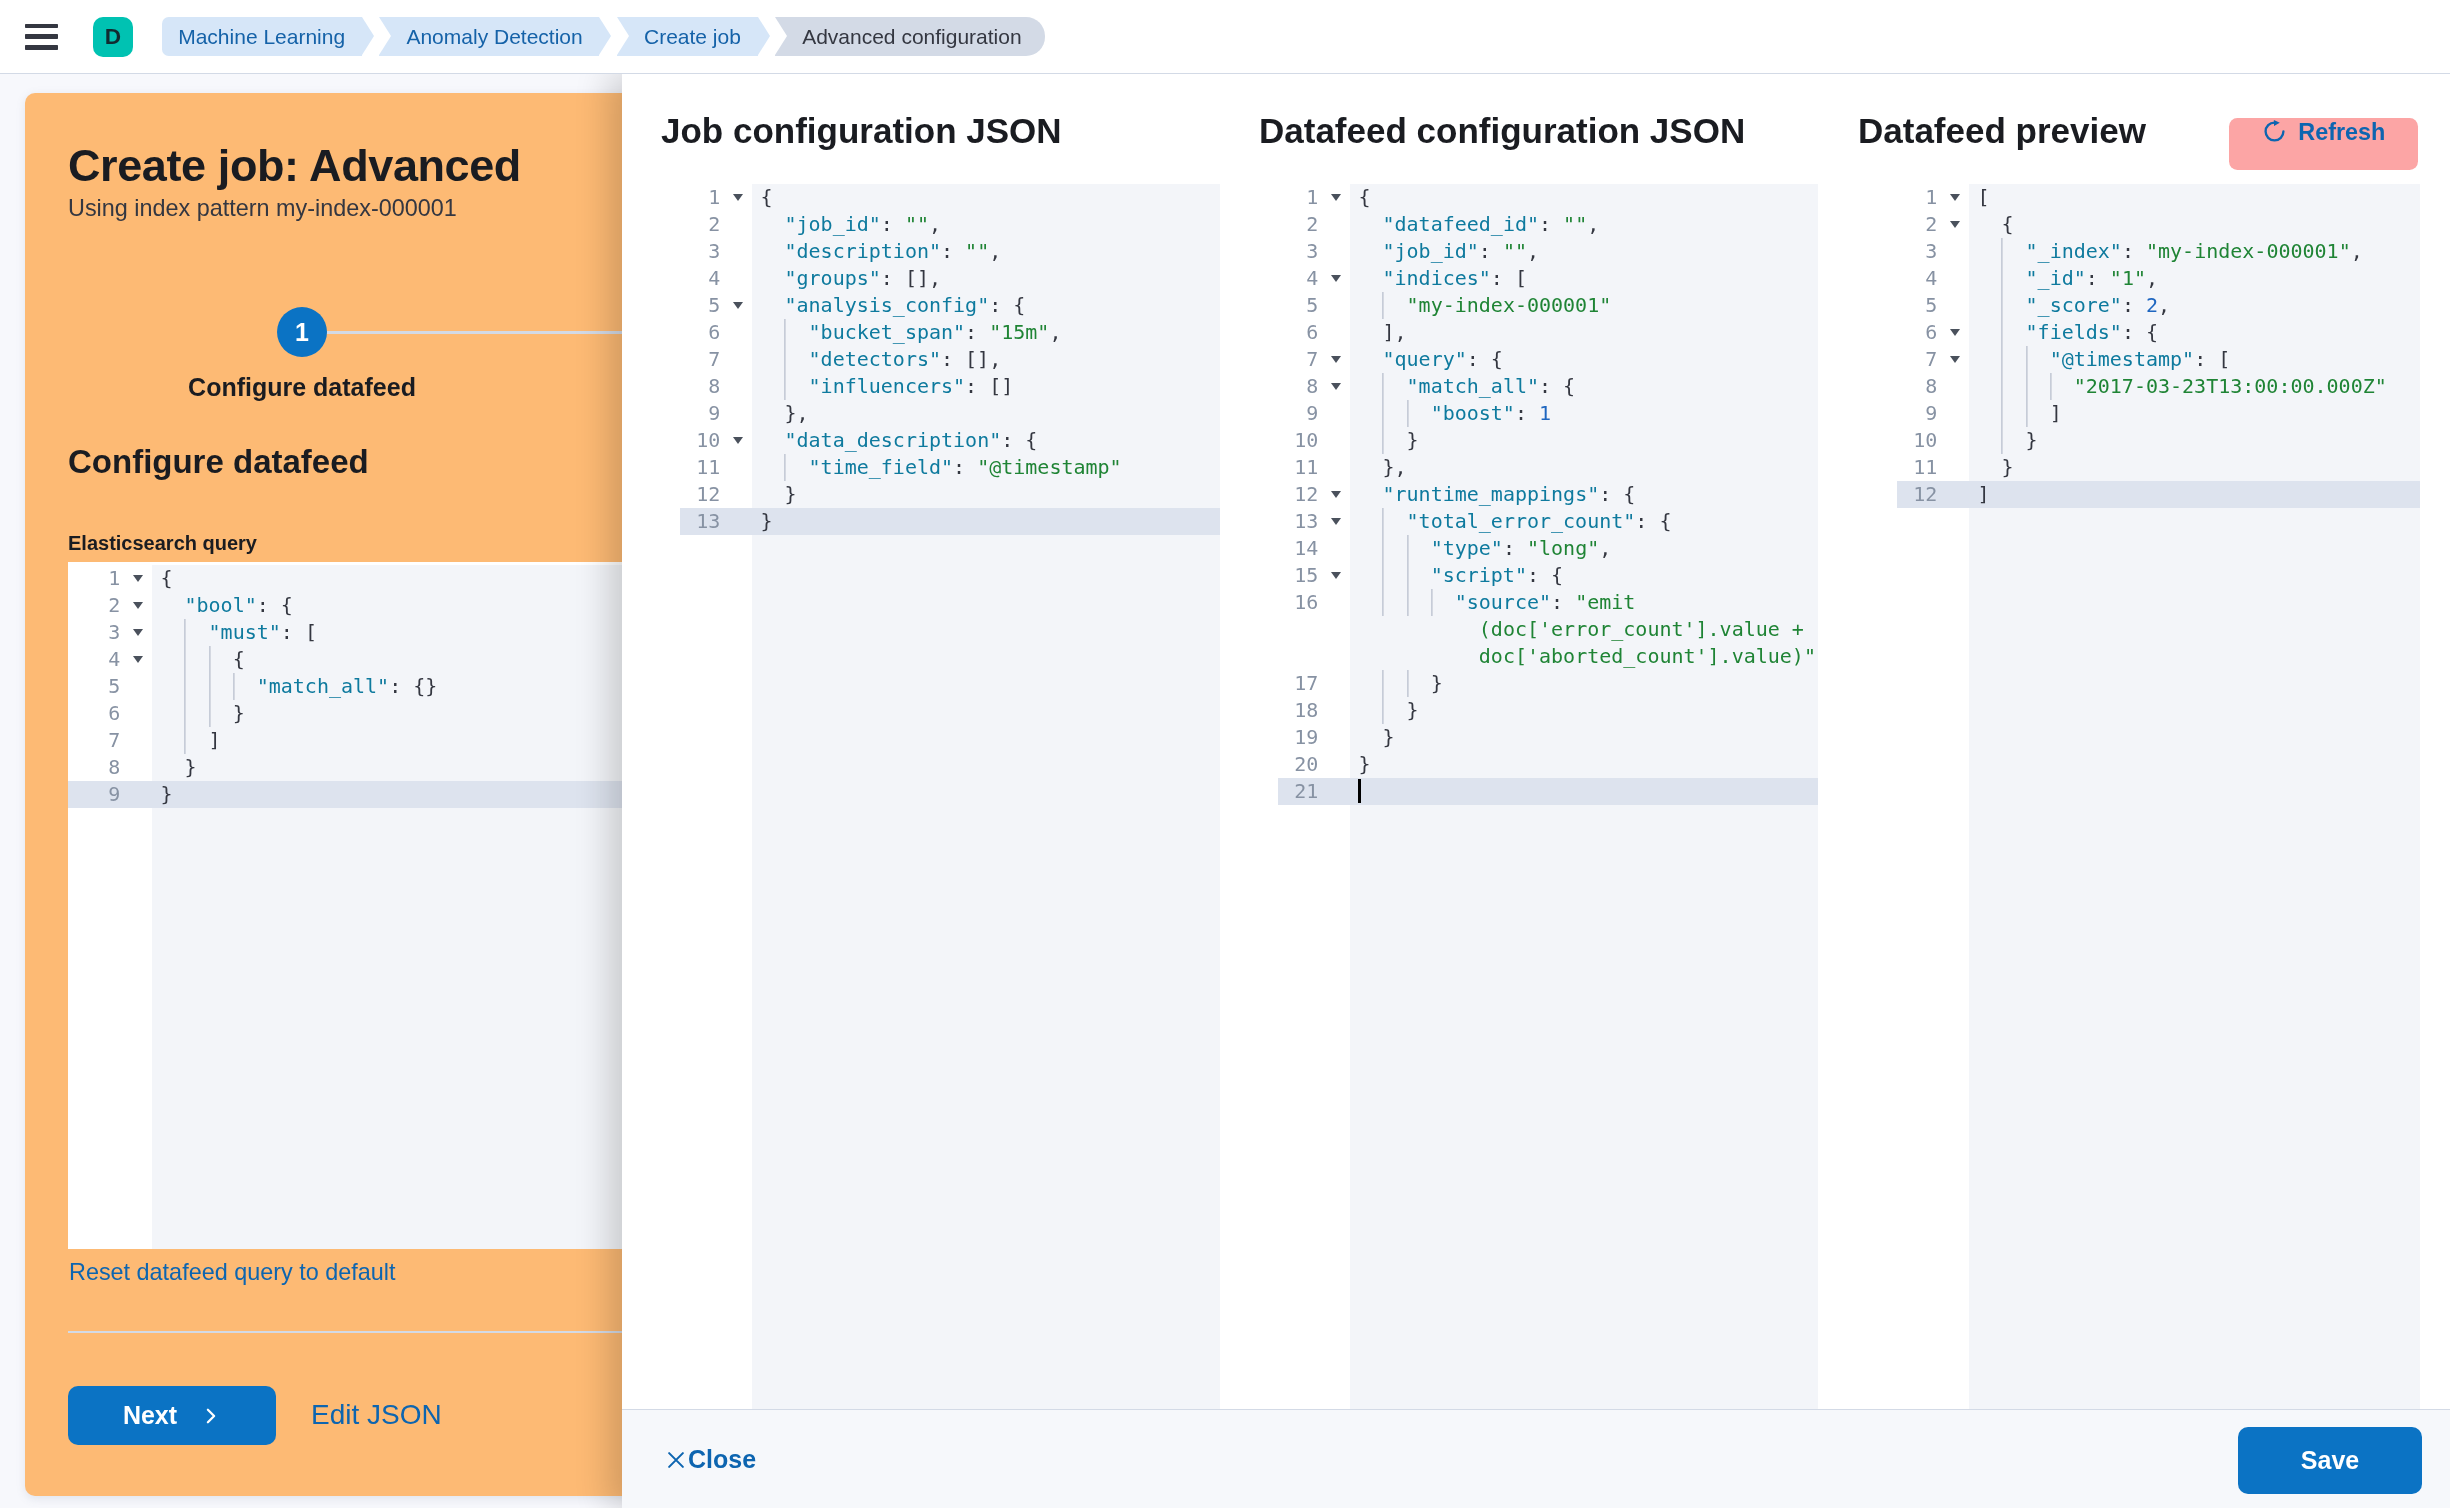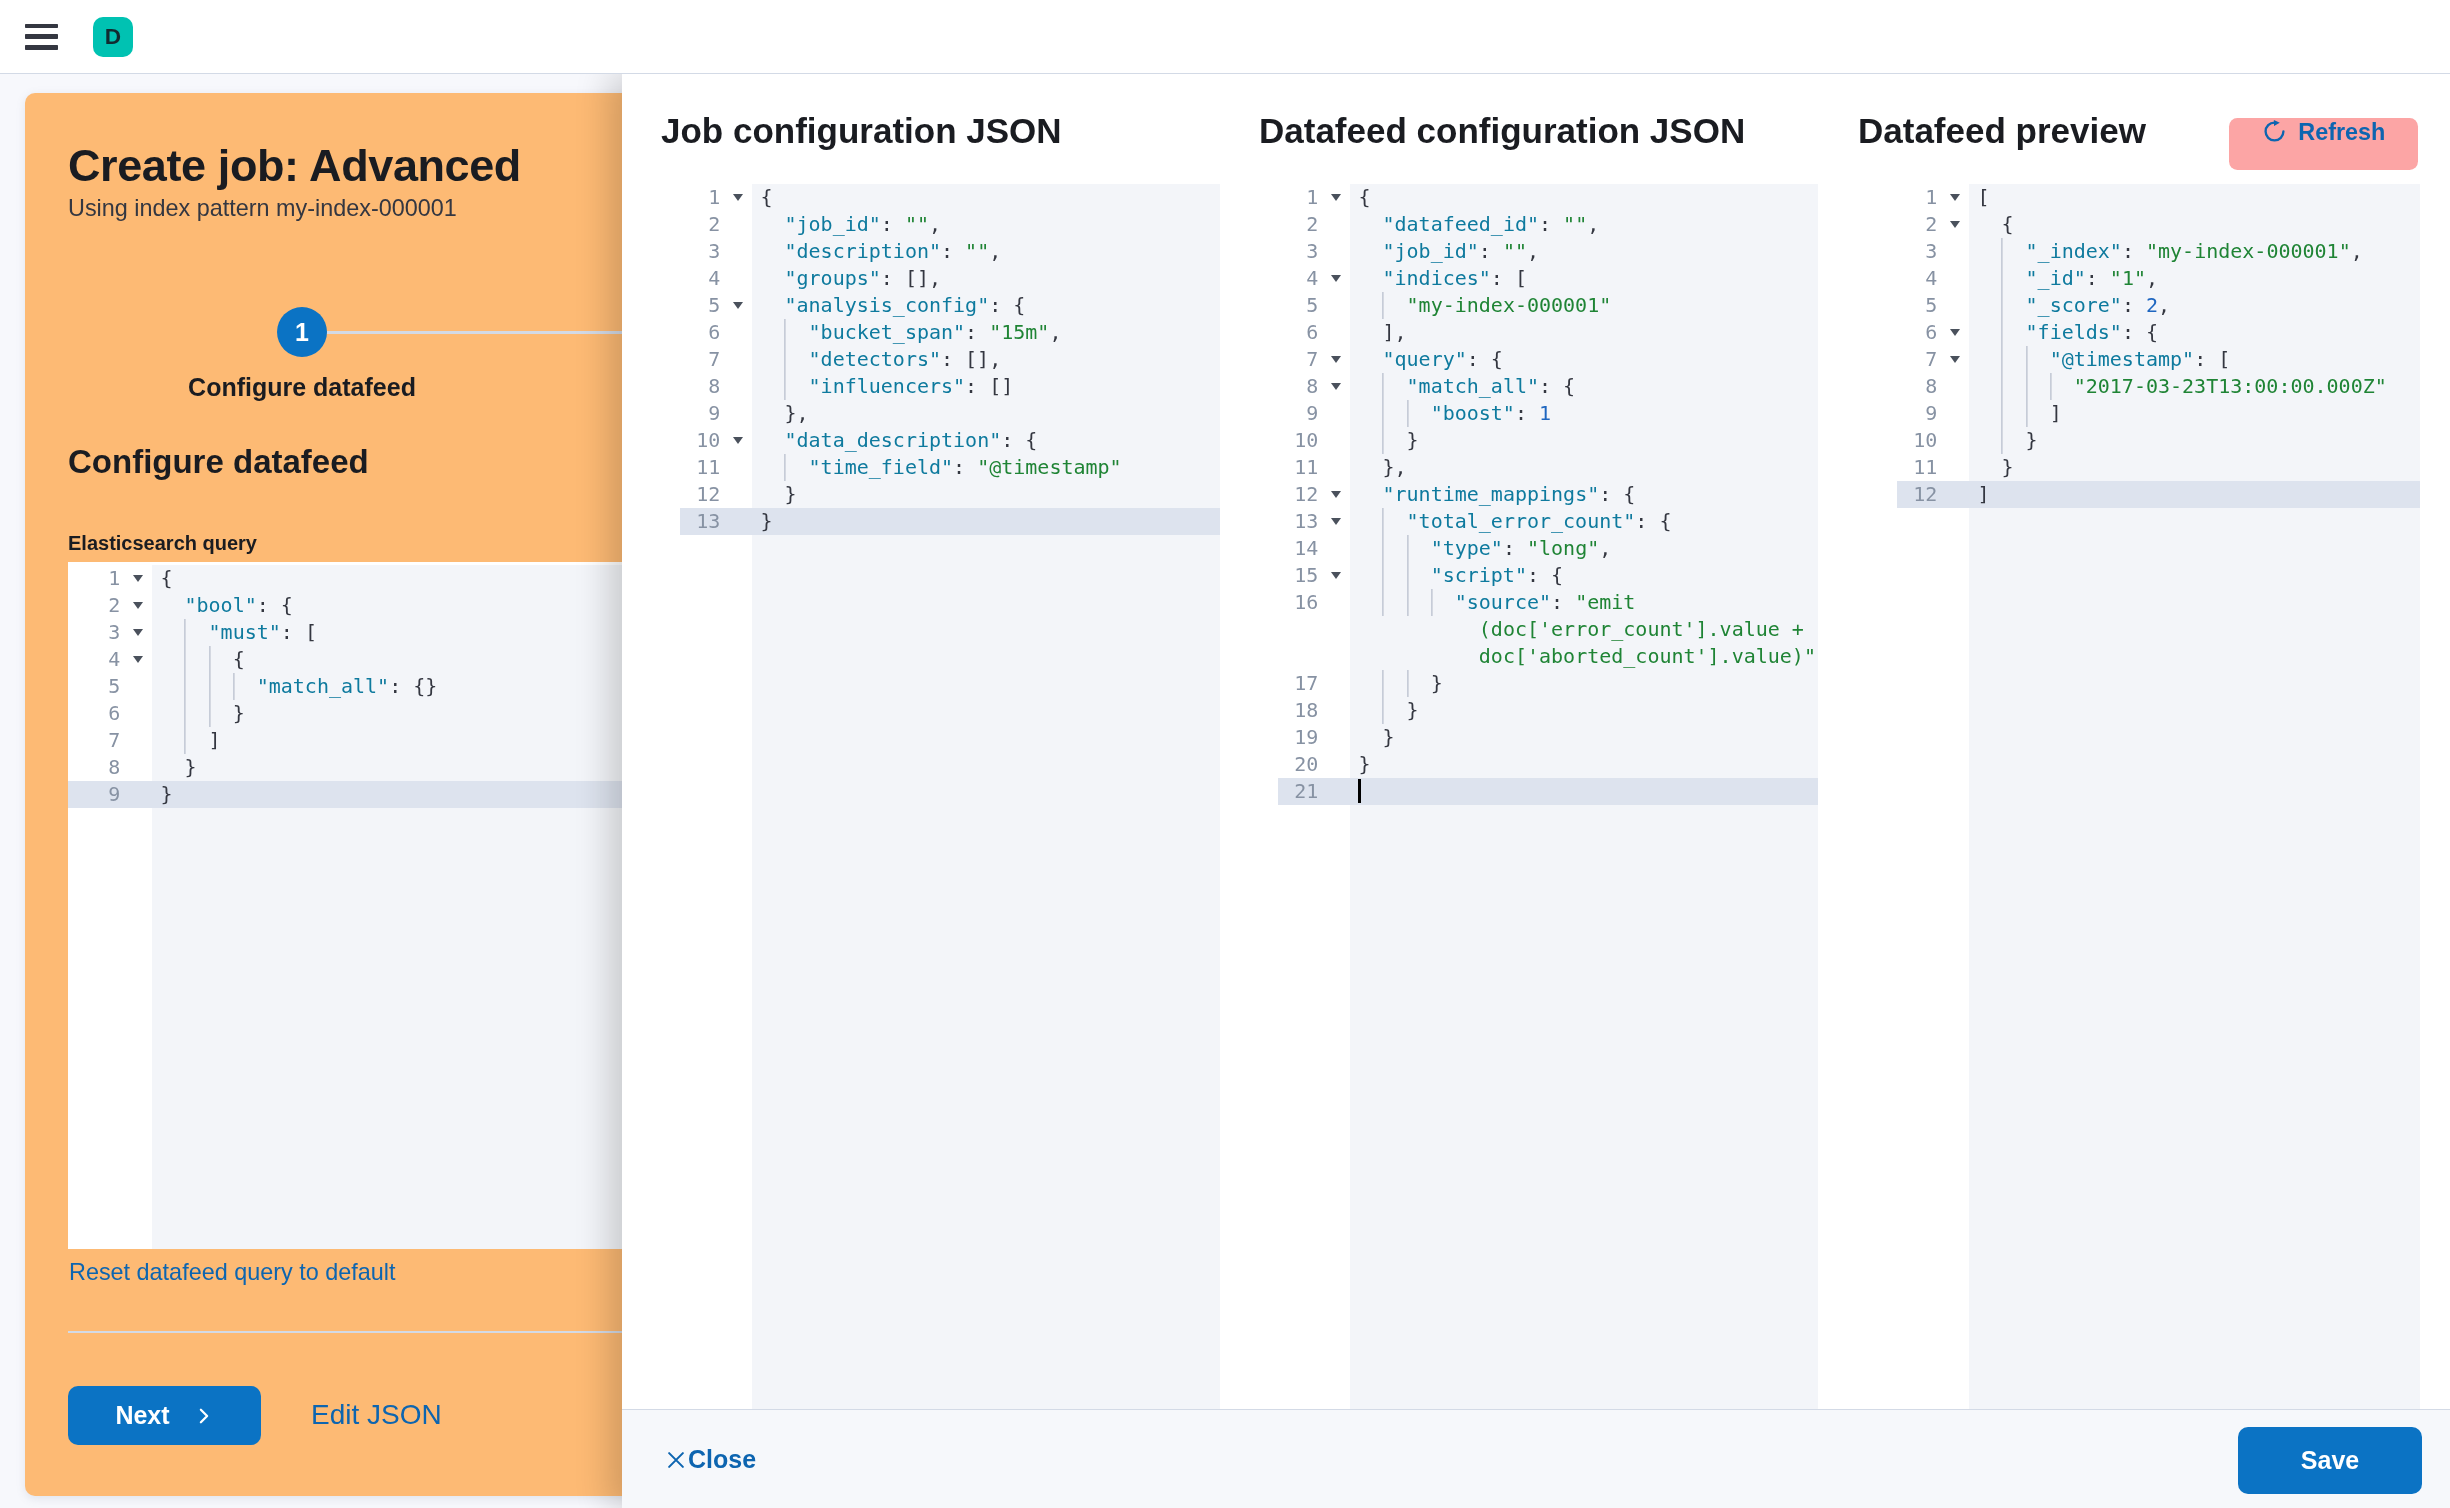--- a/index.html
+++ b/index.html
@@ -54,21 +54,21 @@
   .secthead{position:absolute;left:43px;top:350px;margin:0;font-size:33px;font-weight:700}
   .qlabel{position:absolute;left:43px;top:439px;font-size:20px;font-weight:700}
   .divider{position:absolute;left:43px;top:1238px;width:579px;height:1.7px;background:var(--border)}
   .alink{position:absolute;font-size:23.4px;font-weight:400;color:var(--link);cursor:pointer;
          text-decoration:none;white-space:nowrap}
   .reset{left:44px;top:1166px}
   .editjson{left:286px;top:1306px;font-size:28px}
   .btn{border:none;cursor:pointer;font-family:inherit}
   .btn.primary{background:var(--primary_button);color:#fff;border-radius:10px;font-size:25px;
          font-weight:600;display:flex;align-items:center;justify-content:center}
-  .next{position:absolute;left:43px;top:1293px;width:193px;height:59px;gap:24px}
+  .next{position:absolute;left:43px;top:1293px;width:208px;height:59px;gap:24px}
 
   
   .flyout{position:absolute;left:622px;top:74px;right:0;bottom:0;background:#fff;z-index:10;
           box-shadow:-13.4px 0 33px rgba(0,0,0,.18)}
   .colhead{position:absolute;top:37px;margin:0;font-size:35px;font-weight:700;white-space:nowrap}
   .c1{left:39px}.c2{left:637px}.c3{left:1236px}
   .refresh{position:absolute;left:1607px;top:44px;width:189px;height:52px;border:none;
           border-radius:8.4px;background:#fca5a5;color:var(--link);font-size:23.4px;font-weight:600;
           display:flex;align-items:flex-start;justify-content:center;gap:11.7px;cursor:pointer;font-family:inherit}
   .flyfooter{position:absolute;left:0;right:0;bottom:0;height:100px;background:var(--footer_bg);
@@ -110,20 +110,34 @@
 
 <div class="header">
   <button class="menu">
     <span class="bar"></span>
     <span class="bar"></span>
     <span class="bar"></span>
   </button>
   <div class="badge">
     <span>D</span>
   </div>
+  <nav class="crumbs">
+    <div class="crumb link first">
+      <span>Machine Learning</span>
+    </div>
+    <div class="crumb link mid">
+      <span>Anomaly Detection</span>
+    </div>
+    <div class="crumb link mid">
+      <span>Create job</span>
+    </div>
+    <div class="crumb current">
+      <span>Advanced configuration</span>
+    </div>
+  </nav>
 </div>
 
 <div class="card">
   <h1 class="title">Create job: Advanced</h1>
   <div class="subtitle">Using index pattern my-index-000001</div>
 
   <div class="stepline"></div>
   <div class="stepcircle">
     <span>1</span>
   </div>

